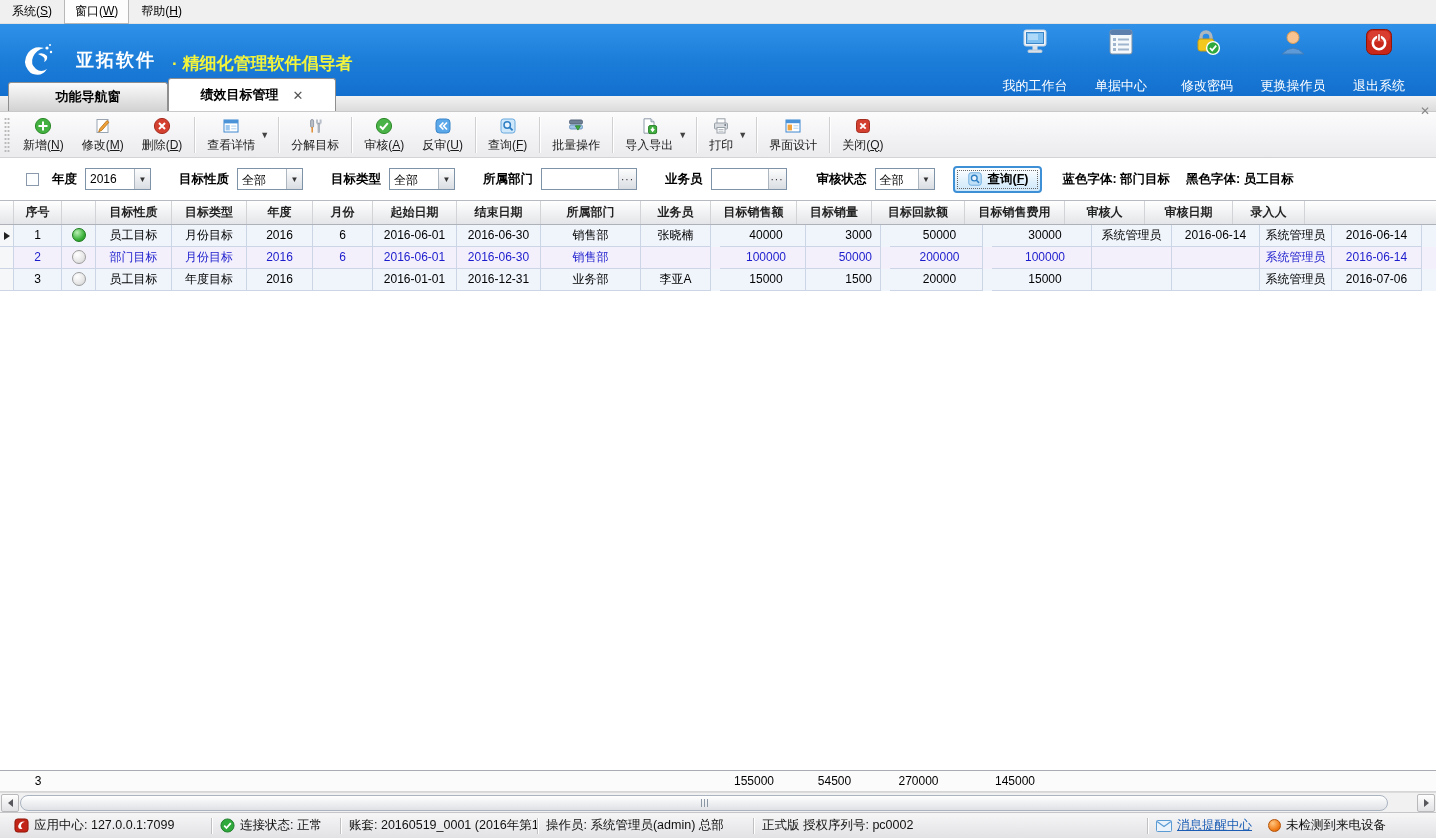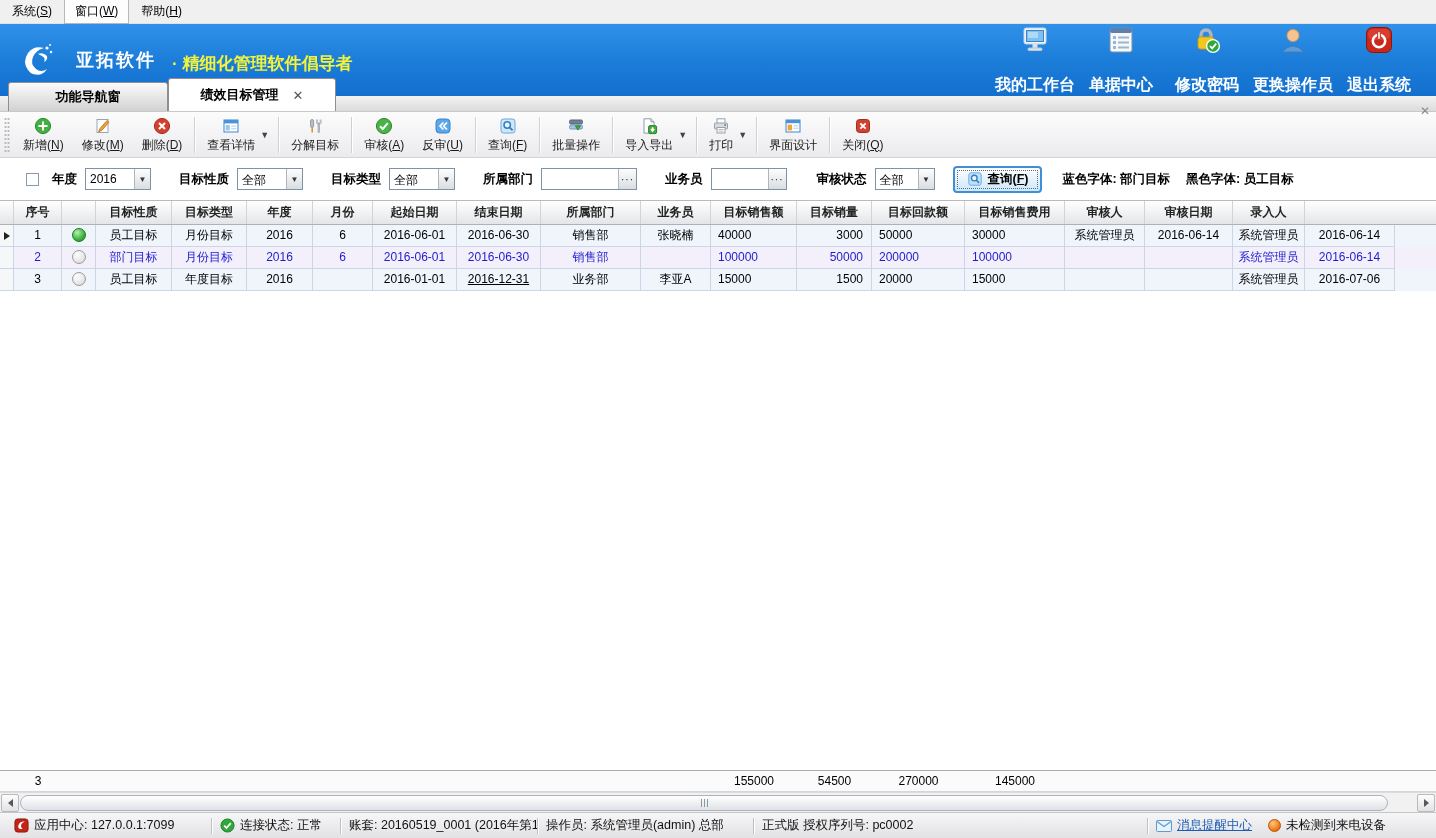--- a/index.html
+++ b/index.html
@@ -16,21 +16,21 @@
   .menu-item u { text-decoration:underline; }
 
   
   .banner { height:72px; flex:0 0 auto; background:linear-gradient(180deg,#2f91e8 0%,#1b7cd8 55%,#136fce 100%);
             display:flex; align-items:center; padding:0 14px; }
   .brand { display:flex; align-items:center; gap:10px; margin-left:18px; }
   .brand-name { color:#fff; font-size:18px; font-weight:bold; letter-spacing:2px; }
   .brand-slogan { color:#f4f43a; font-size:17px; font-weight:bold; margin-left:6px; margin-top:6px; }
   .banner-spacer { flex:1; }
   .bnav { display:flex; flex-direction:column; align-items:center; width:86px; cursor:pointer; }
-  .bnav .blabel { color:#fff; font-size:16px; font-weight:bold; margin-top:19px; white-space:nowrap; }
+  .bnav .blabel { color:#fff; font-size:13px; font-weight:normal; margin-top:19px; white-space:nowrap; }
   .bicon { height:32px; display:flex; align-items:center; justify-content:center; }
 
   
   .tabstrip { height:16px; flex:0 0 auto; background:linear-gradient(180deg,#f2f2f2,#dcdcdc);
               display:flex; align-items:flex-end; padding-left:8px; position:relative;
               border-bottom:1px solid #c9c9c9; }
   .tab { height:29px; display:flex; align-items:center; justify-content:center;
          border:1px solid #8f8f8f; border-bottom:none; font-size:13px; font-weight:bold;
          border-radius:3px 3px 0 0; cursor:pointer; }
   .tab.inactive { width:160px; background:linear-gradient(180deg,#fbfbfb,#d2d2d2); }
@@ -78,21 +78,21 @@
            border-bottom:1px solid #aeb2b8; }
   .hc { height:100%; border-right:1px solid #d2d3d6; font-size:12px; font-weight:bold; color:#222;
         display:flex; align-items:center; justify-content:center; white-space:nowrap; overflow:hidden; }
   .hc.hfill { flex:1; border-right:none; }
   .gbody { flex:0 0 auto; }
   .gr { display:flex; height:22px; background:#f0f5fc; cursor:default; }
   .gr.alt { background:#f4f0fb; }
   .gr.blue .gc { color:#1c1ccd; }
   .gc { height:100%; border-right:1px solid #ccd5e6; border-bottom:1px solid #ccd5e6;
         font-size:12px; color:#000; line-height:21px; white-space:nowrap; overflow:hidden; }
-  .gc.a-c { text-align:center; } .gc.a-l { text-align:left; padding-left:7px; }
+  .gc.a-c { text-align:center; } .gc.a-l { text-align:center; padding-left:7px;margin-left:9px; }
   .gc.a-r { text-align:right; padding-right:8px; }
   .gc.ind { background:#f6f7f8; position:relative; }
   .arrow { position:absolute; left:4px; top:7px; width:0; height:0;
            border-left:6px solid #222; border-top:4px solid transparent; border-bottom:4px solid transparent; }
   .sphere { display:inline-block; width:14px; height:14px; border-radius:50%; margin-top:3px; }
   .sphere.green { background:radial-gradient(circle at 35% 30%,#b9f0b4,#3cb23c 60%,#1d8a1d); border:1px solid #1b7a1b; }
   .sphere.gray  { background:radial-gradient(circle at 35% 30%,#ffffff,#e6e6e6 60%,#cccccc); border:1px solid #9d9d9d; }
   .gfill { flex:1; background:#fff; }
   .gsum { display:flex; height:22px; flex:0 0 auto; background:#fbfbfc;
           border-top:1px solid #a9adb3; border-bottom:1px solid #d6d6d9; }
@@ -514,21 +514,21 @@
         </div>
         <div class="gr">
           <div class="gc a-c ind" style="width: 14px;"></div>
           <div class="gc a-c" style="width: 48px;">3</div>
           <div class="gc a-c" style="width: 34px;"><div class="sphere gray"></div></div>
           <div class="gc a-c" style="width: 76px;">员工目标</div>
           <div class="gc a-c" style="width: 75px;">年度目标</div>
           <div class="gc a-c" style="width: 66px;">2016</div>
           <div class="gc a-c" style="width: 60px;"></div>
           <div class="gc a-c" style="width: 84px;">2016-01-01</div>
-          <div class="gc a-c" style="width: 84px; text-decoration: underline;">2016-12-31</div>
+          <div class="gc a-c" style="width: 84px;">2016-12-31</div>
           <div class="gc a-c" style="width: 100px;">业务部</div>
           <div class="gc a-c" style="width: 70px;">李亚A</div>
           <div class="gc a-l" style="width: 86px;">15000</div>
           <div class="gc a-r" style="width: 75px;">1500</div>
           <div class="gc a-l" style="width: 93px;">20000</div>
           <div class="gc a-l" style="width: 100px;">15000</div>
           <div class="gc a-c" style="width: 80px;"></div>
           <div class="gc a-c" style="width: 88px;"></div>
           <div class="gc a-c" style="width: 72px;">系统管理员</div>
           <div class="gc a-c" style="width: 90px;">2016-07-06</div>

